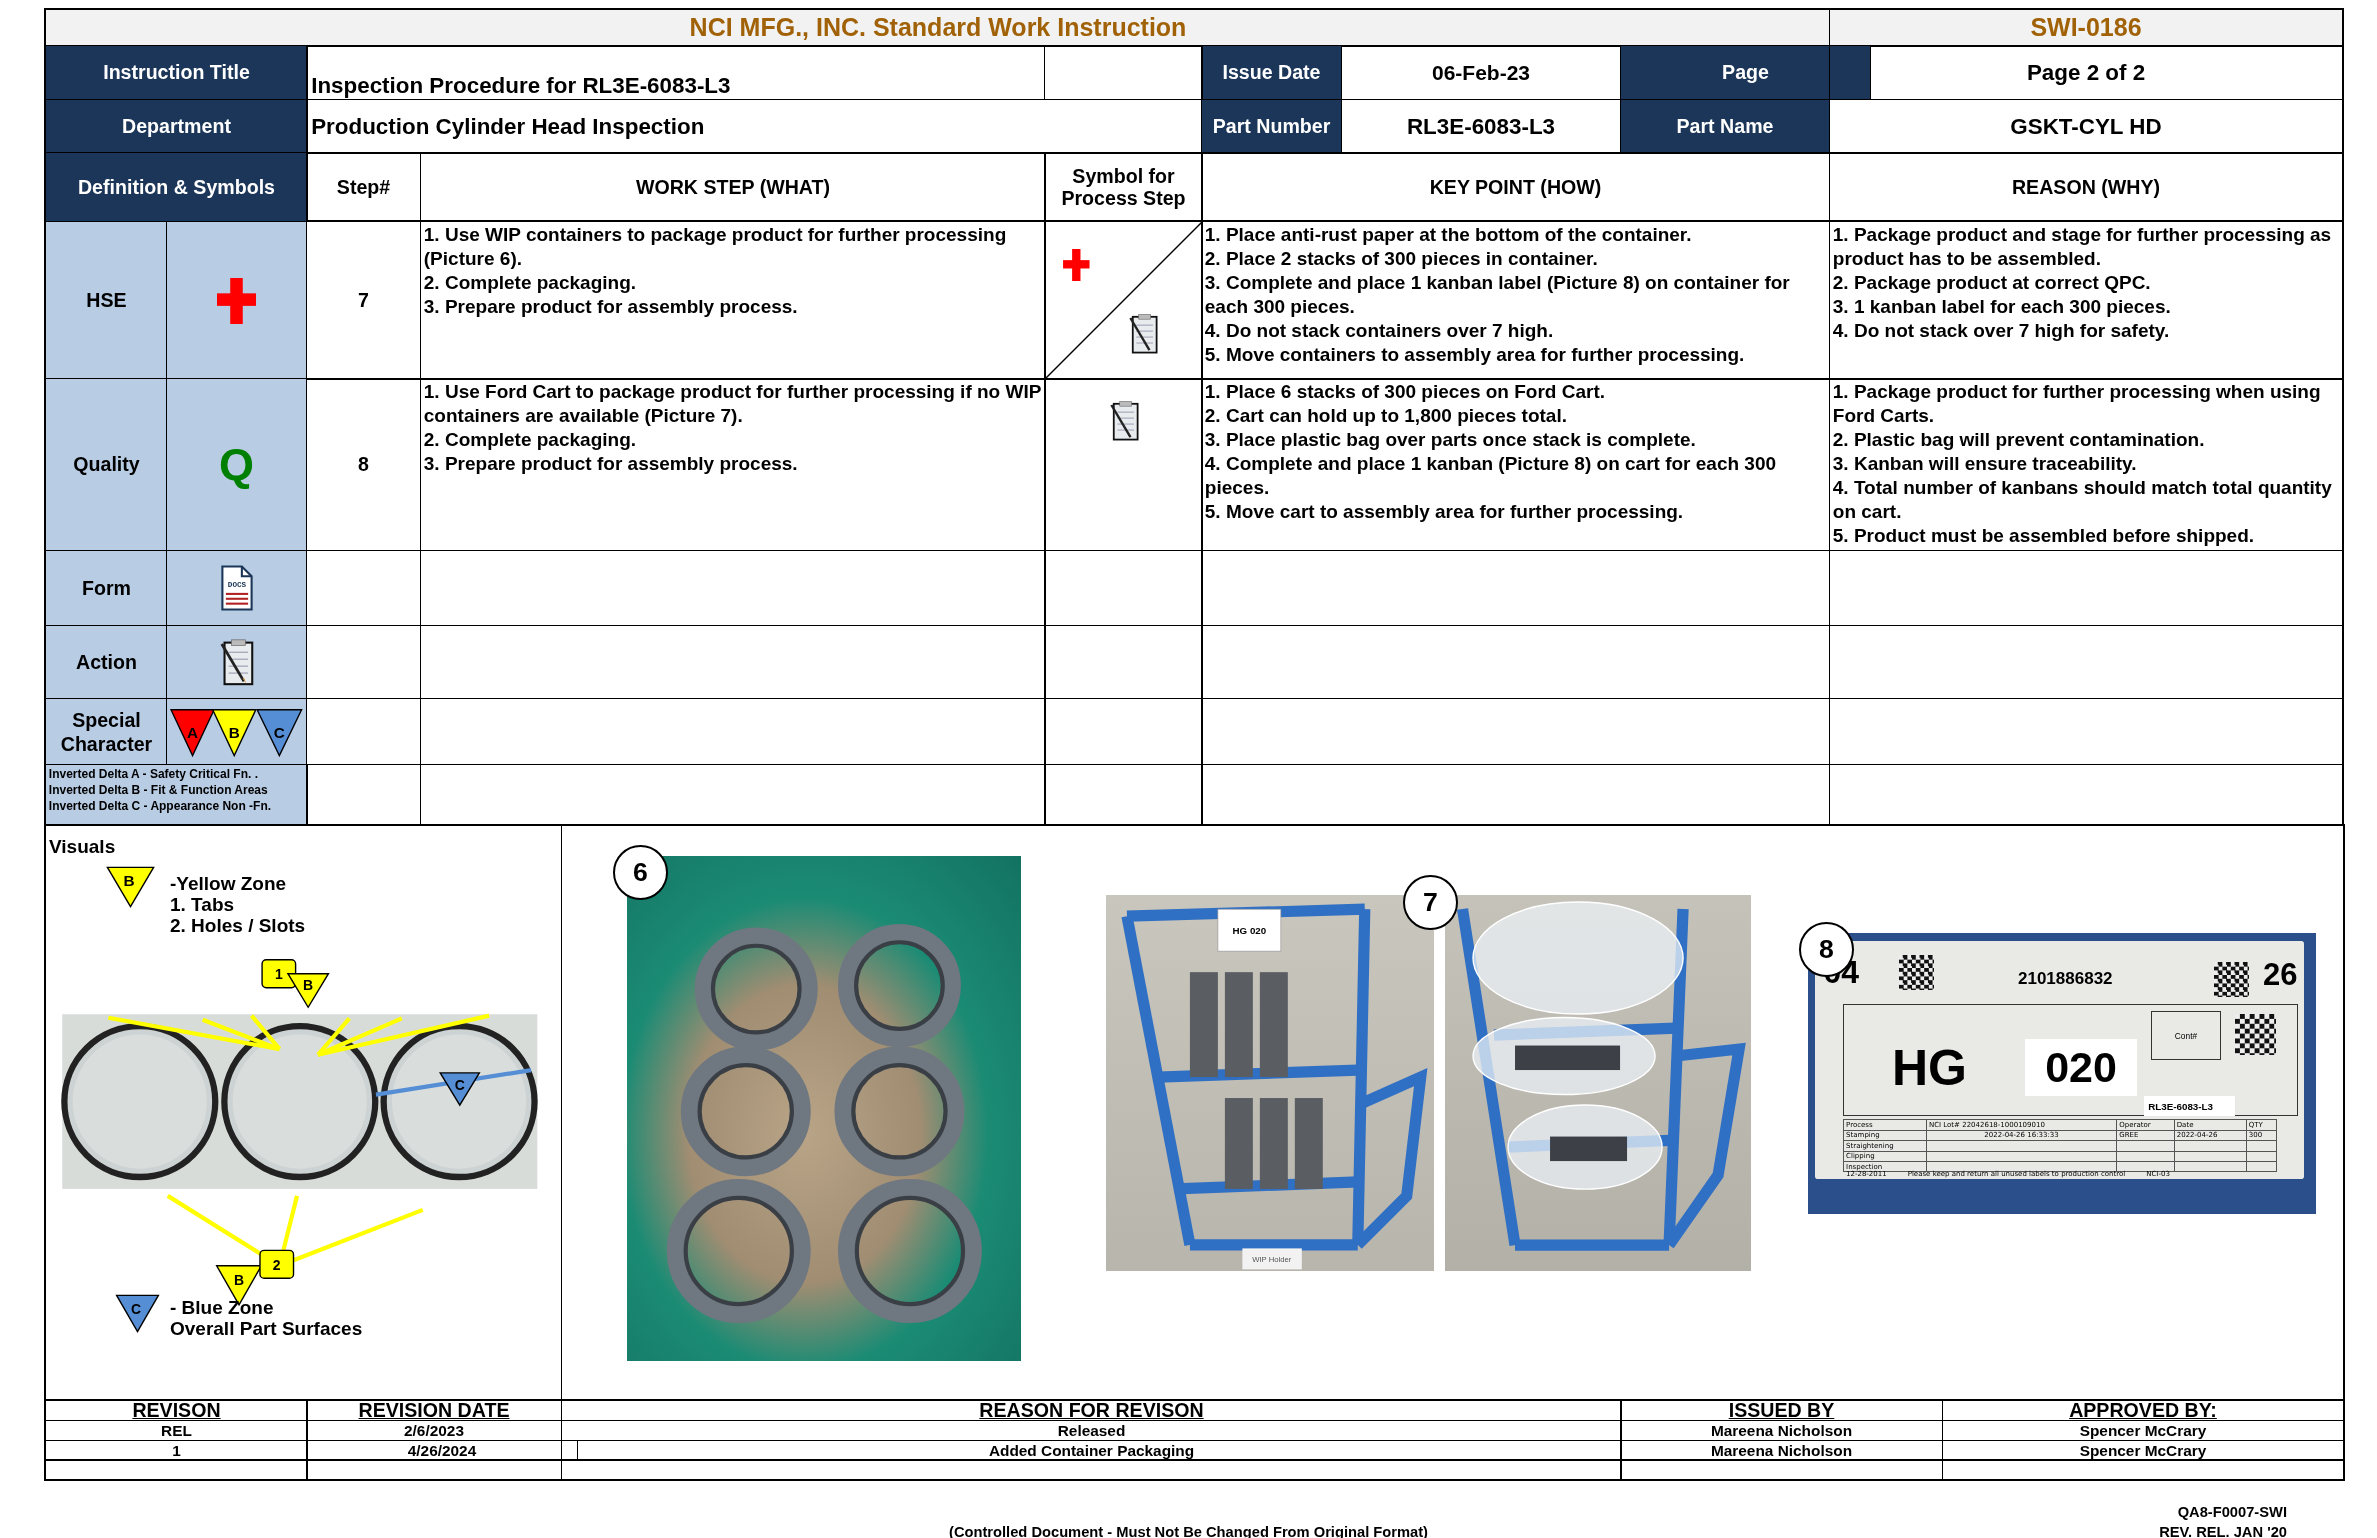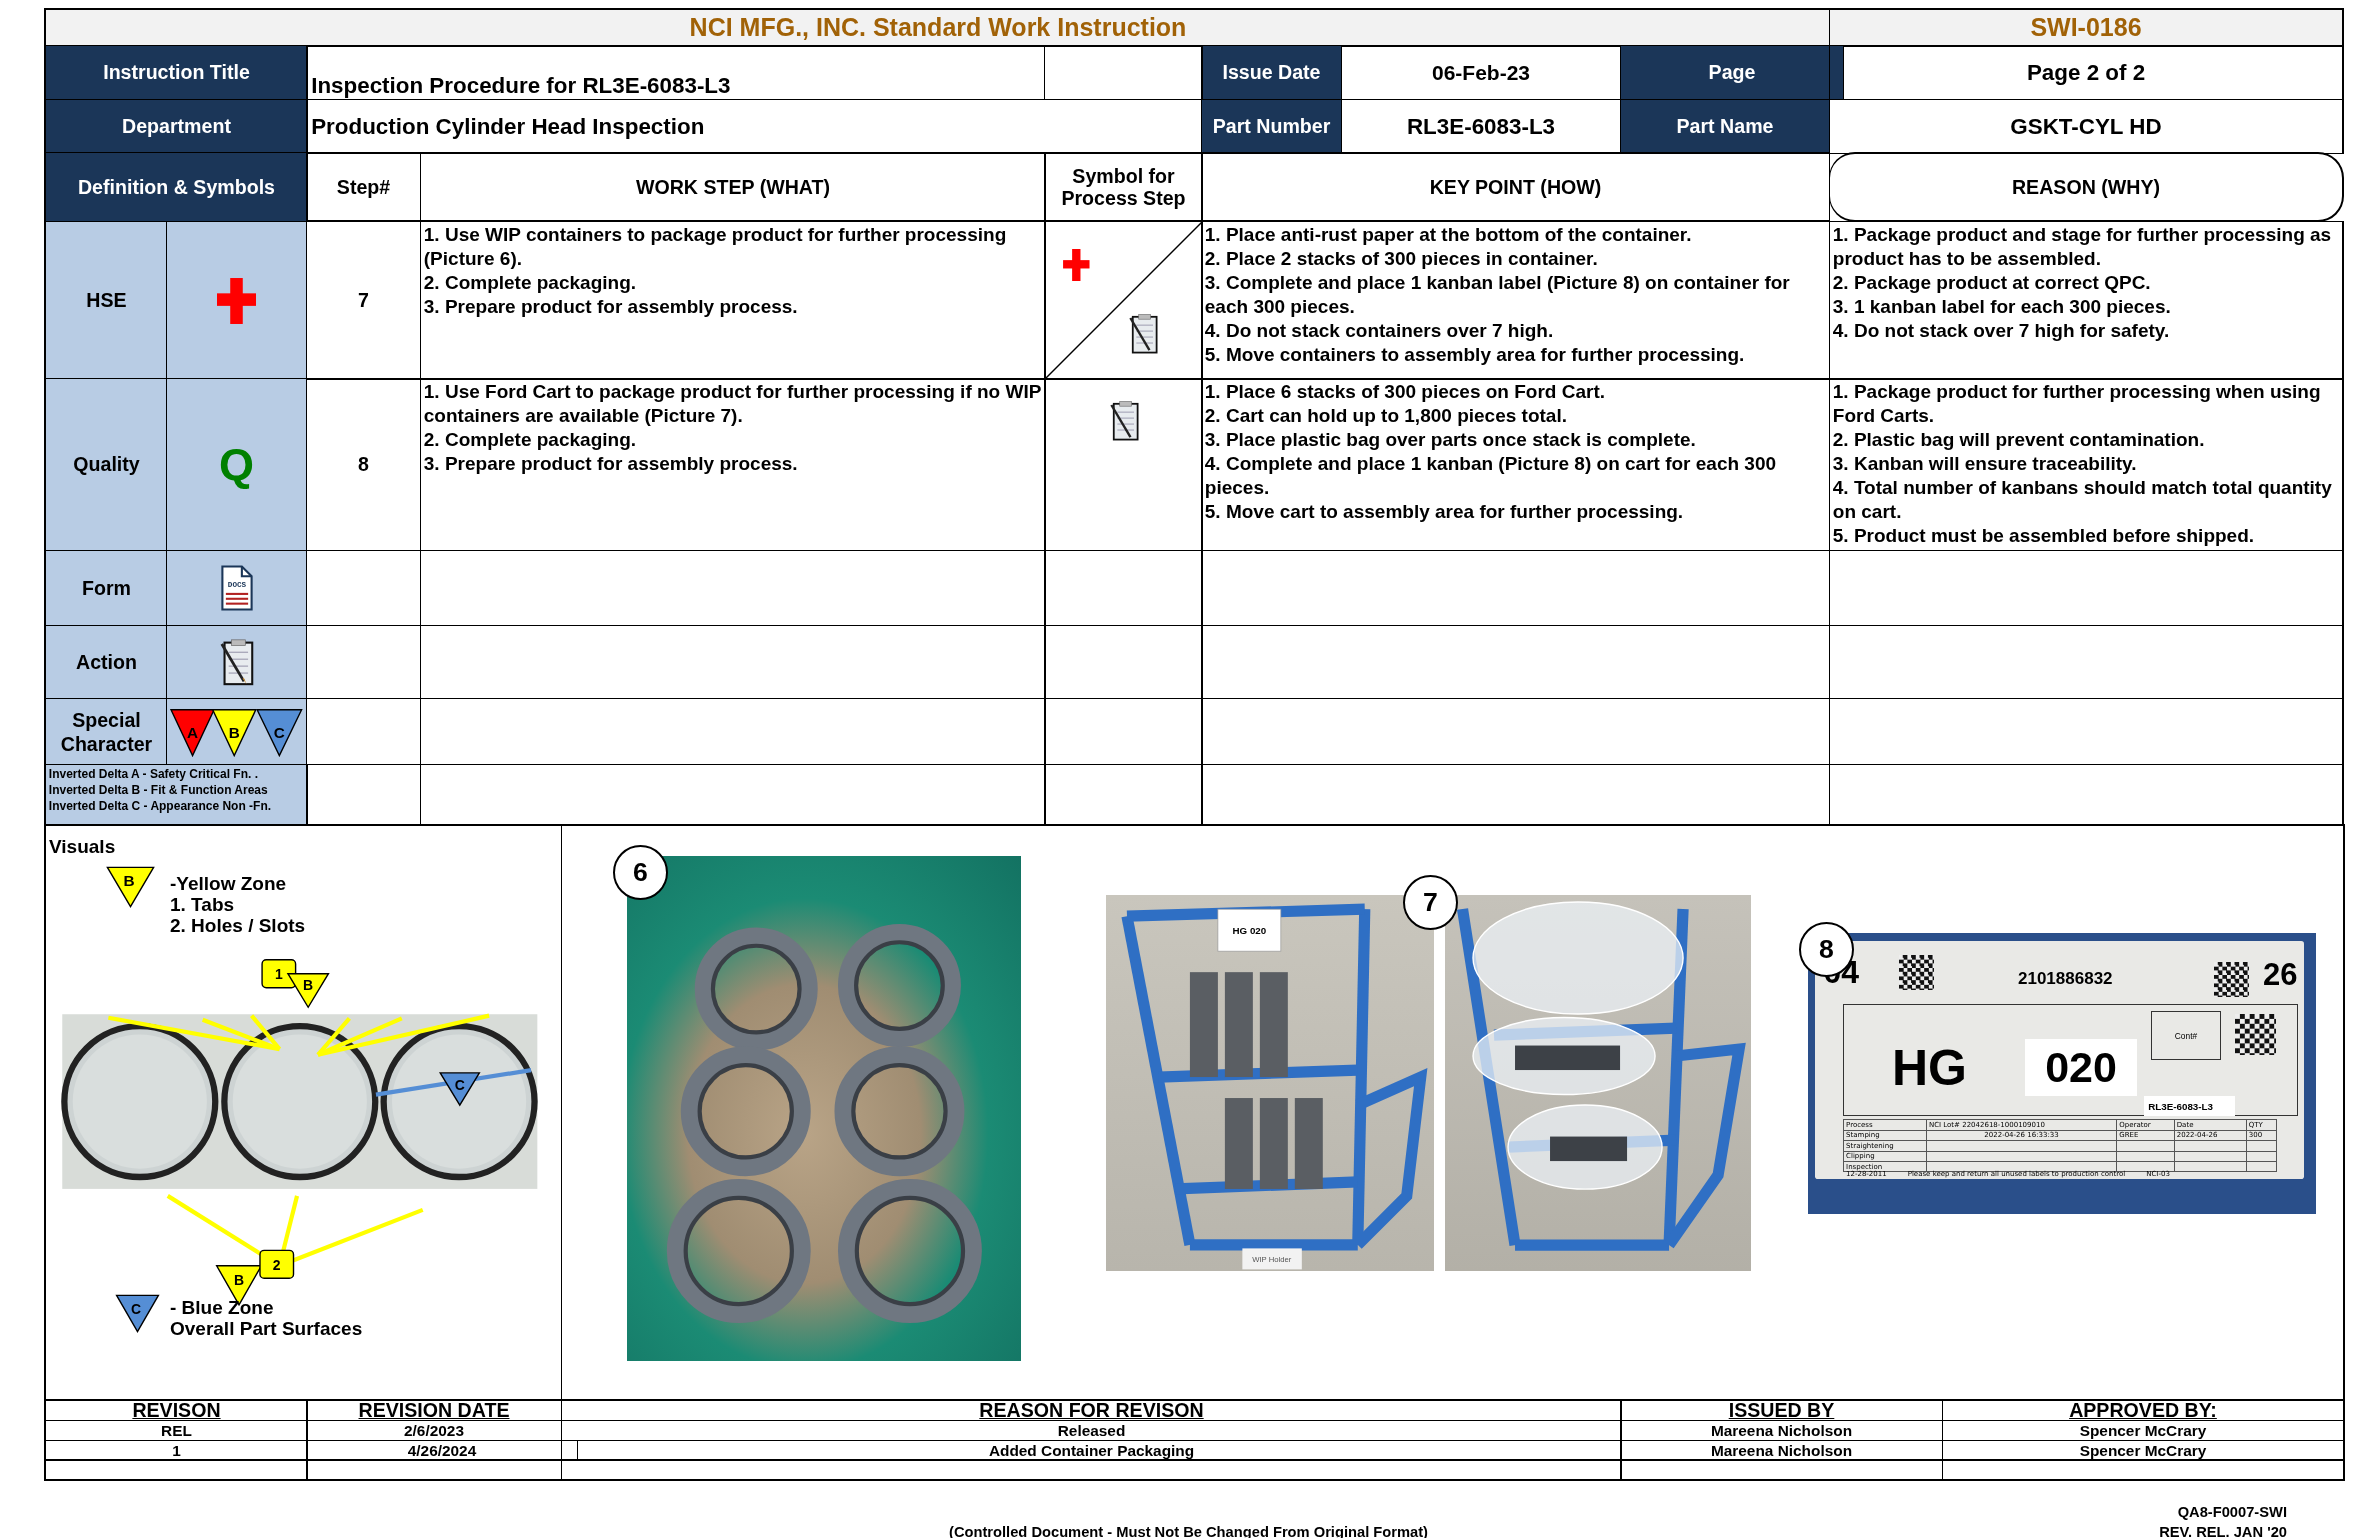--- a/index.html
+++ b/index.html
@@ -38,21 +38,21 @@
 </div>
 <div class="cell val" style="left:306px;top:45px;width:739px;height:55px;display:flex;align-items:flex-end;padding-left:4.2px;">
   <span>Inspection Procedure for RL3E-6083-L3</span>
 </div>
 <div class="cell navy" style="left:1201px;top:45px;width:141px;height:55px;">
   <span>Issue Date</span>
 </div>
 <div class="cell center val" style="left:1341px;top:45px;width:280px;height:55px;font-size:21px;">
   <span>06-Feb-23</span>
 </div>
-<div class="cell navy" style="left:1620px;top:45px;width:224px;height:55px;text-align:center;">
+<div class="cell navy" style="left:1620px;top:45px;width:251px;height:55px;text-align:center;">
   <span>Page</span>
 </div>
 <div class="cell center val" style="left:1829px;top:45px;width:515px;height:55px;border-right-width:2.8px;">
   <span>Page 2 of 2</span>
 </div>
 
 <div class="cell" style="left:1044px;top:45px;width:159px;height:55px;border-left:none;"></div>
 
 <div class="cell navy" style="left:44px;top:99px;width:264px;height:55px;border-left-width:2.8px;">
   <span>Department</span>
@@ -81,21 +81,21 @@
 </div>
 <div class="cell center hdr" style="left:420px;top:152px;width:626px;height:70px;border-top-width:2.8px;border-bottom-width:2.8px;">
   <span>WORK STEP (WHAT)</span>
 </div>
 <div class="cell center hdr" style="left:1044px;top:152px;width:159px;height:70px;border-top-width:2.8px;border-bottom-width:2.8px;line-height:22.4px;">
   <span>Symbol for Process Step</span>
 </div>
 <div class="cell center hdr" style="left:1201px;top:152px;width:629px;height:70px;border-top-width:2.8px;border-bottom-width:2.8px;">
   <span>KEY POINT (HOW)</span>
 </div>
-<div class="cell center hdr" style="left:1829px;top:152px;width:515px;height:70px;border-top-width:2.8px;border-bottom-width:2.8px;border-right-width:2.8px;border-radius:26px;">
+<div class="cell center hdr" style="left:1829px;top:152px;width:515px;height:70px;border-top-width:2.8px;border-bottom-width:2.8px;border-right-width:2.8px;">
   <span>REASON (WHY)</span>
 </div>
 
 <div class="cell lblue center bold" style="left:44px;top:221px;width:124px;height:159px;font-size:19.6px;border-left-width:2.8px;">
   <span>HSE</span>
 </div>
 <div class="cell lblue center" style="left:166px;top:221px;width:141px;height:159px;">
   <svg width="39" height="46" viewBox="0 0 56 66">
     <rect x="19" y="0" width="18" height="66" fill="#ff0000"></rect>
     <rect x="0" y="22" width="56" height="18" fill="#ff0000"></rect>

